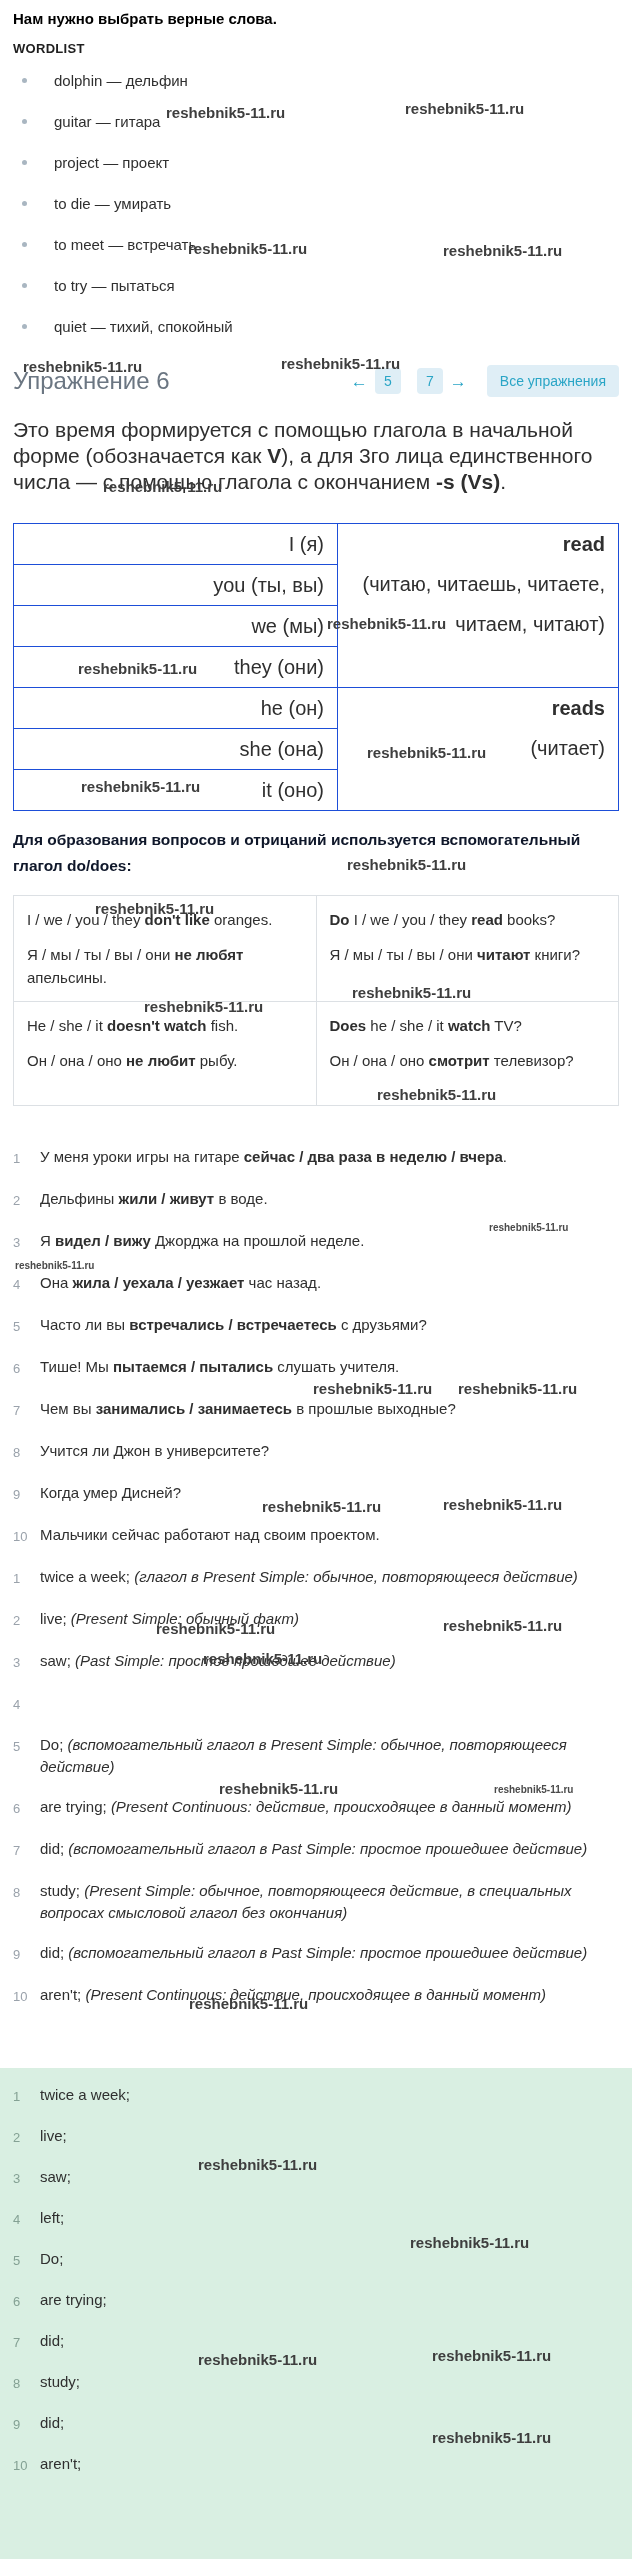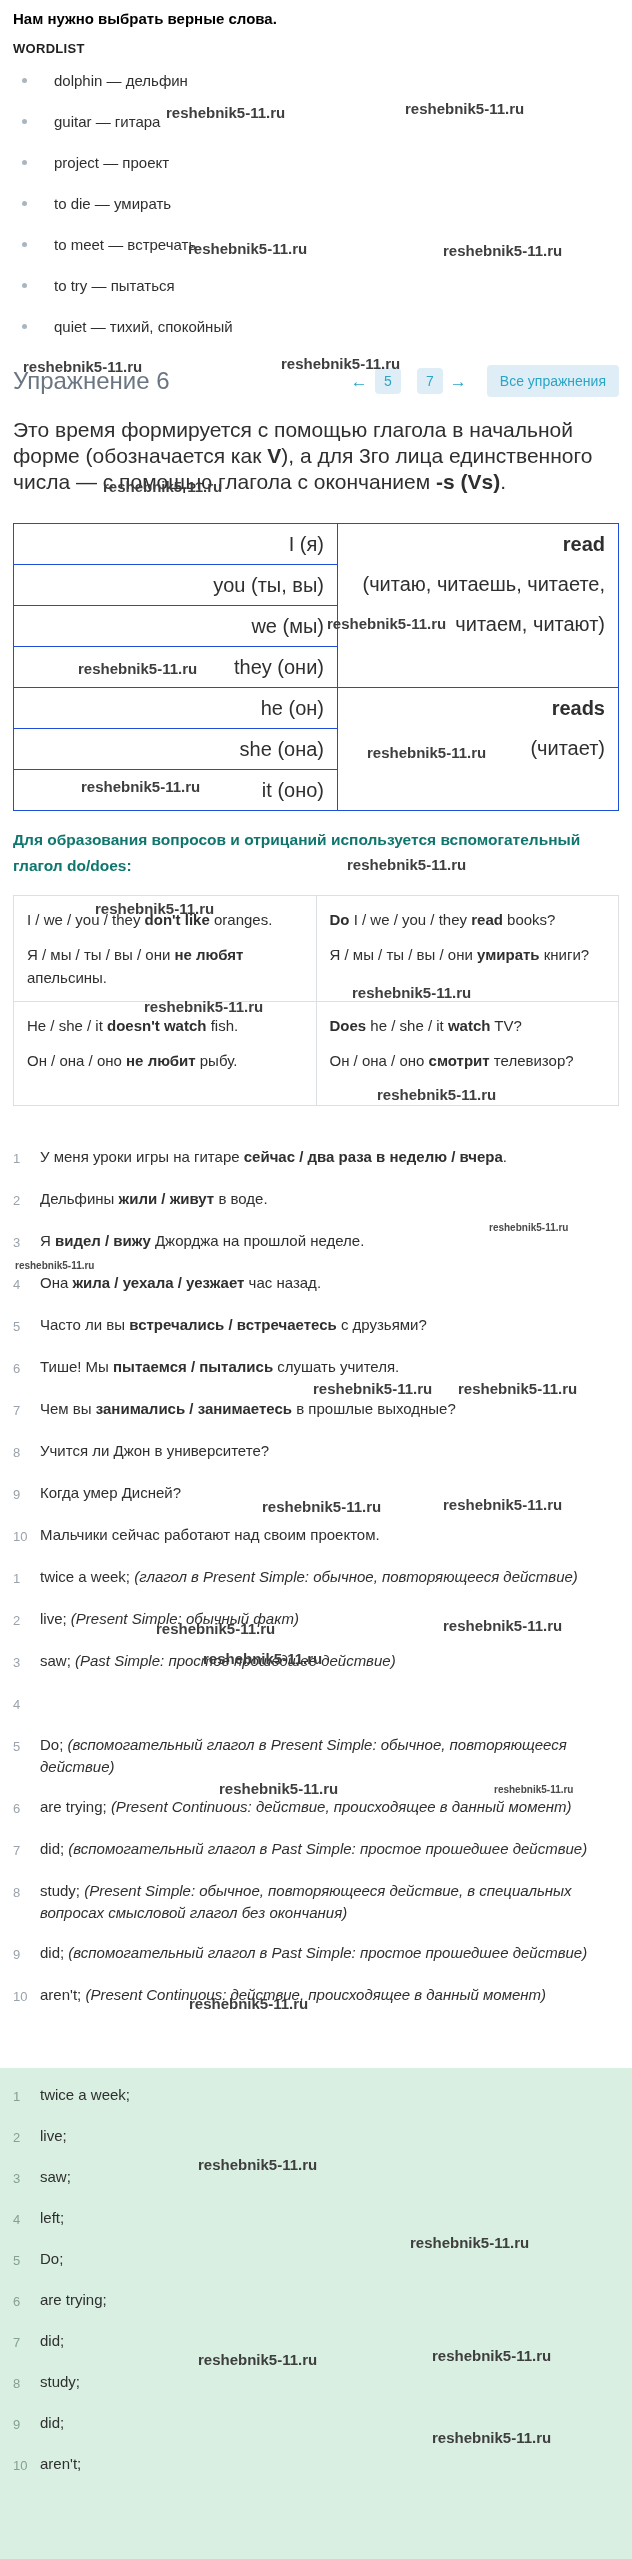--- a/index.html
+++ b/index.html
@@ -22,21 +22,21 @@
         display:inline-flex;align-items:center;justify-content:center;font-size:14px;padding:0 6px;}
   .all-btn{background:#dfeef6;color:#2aa5c6;border-radius:4px;padding:8px 13px;font-size:14px;
            cursor:pointer;margin-left:4px;}
   .desc{font-size:21px;line-height:26px;margin-top:20px;}
   table{border-collapse:collapse;width:100%;}
   .t1{margin-top:28px;}
   .t1 td{border:1px solid #1d4ed8;font-size:20px;vertical-align:top;text-align:right;}
   .t1 .pcell{width:324px;padding:9px 13px;line-height:22px;}
   .t1 .vcell{padding:0 13px;line-height:40px;}
   .t1 .verb{font-weight:bold;}
-  .dodoes{font-size:15.5px;font-weight:bold;line-height:26px;margin-top:16px;color:#0f766e;}
+  .dodoes{font-size:15.5px;font-weight:bold;line-height:26px;margin-top:16px;color:#0f172a;}
   .t2{margin-top:16px;}
   .t2 td{border:1px solid #dce0e4;font-size:15px;vertical-align:top;width:50%;
          padding:12px 13px;line-height:23px;height:104px;}
   .t2 .en{margin-bottom:12px;}
   .qlist{margin-top:40px;}
   .row{display:flex;gap:9px;margin-bottom:18px;font-size:15px;line-height:22px;}
   .row .num{flex:0 0 18px;color:#9aa2ab;font-size:13px;padding-top:2px;}
   .alist{margin-top:16px;}
   .alist i{font-style:italic;}
   .final{background:#d9efe2;margin:60px -13px 0;padding:16px 13px 70px;}
@@ -142,21 +142,21 @@
 
   <table class="t2">
     <tbody>
       <tr>
         <td>
           <p class="en">I / we / you / they <b>don't like</b> oranges.</p>
           <p class="ru">Я / мы / ты / вы / они <b>не любят</b> апельсины.</p>
         </td>
         <td>
           <p class="en"><b>Do</b> I / we / you / they <b>read</b> books?</p>
-          <p class="ru">Я / мы / ты / вы / они <b>умирать</b> книги?</p>
+          <p class="ru">Я / мы / ты / вы / они <b>читают</b> книги?</p>
         </td>
       </tr>
       <tr>
         <td>
           <p class="en">He / she / it <b>doesn't watch</b> fish.</p>
           <p class="ru">Он / она / оно <b>не любит</b> рыбу.</p>
         </td>
         <td>
           <p class="en"><b>Does</b> he / she / it <b>watch</b> TV?</p>
           <p class="ru">Он / она / оно <b>смотрит</b> телевизор?</p>

